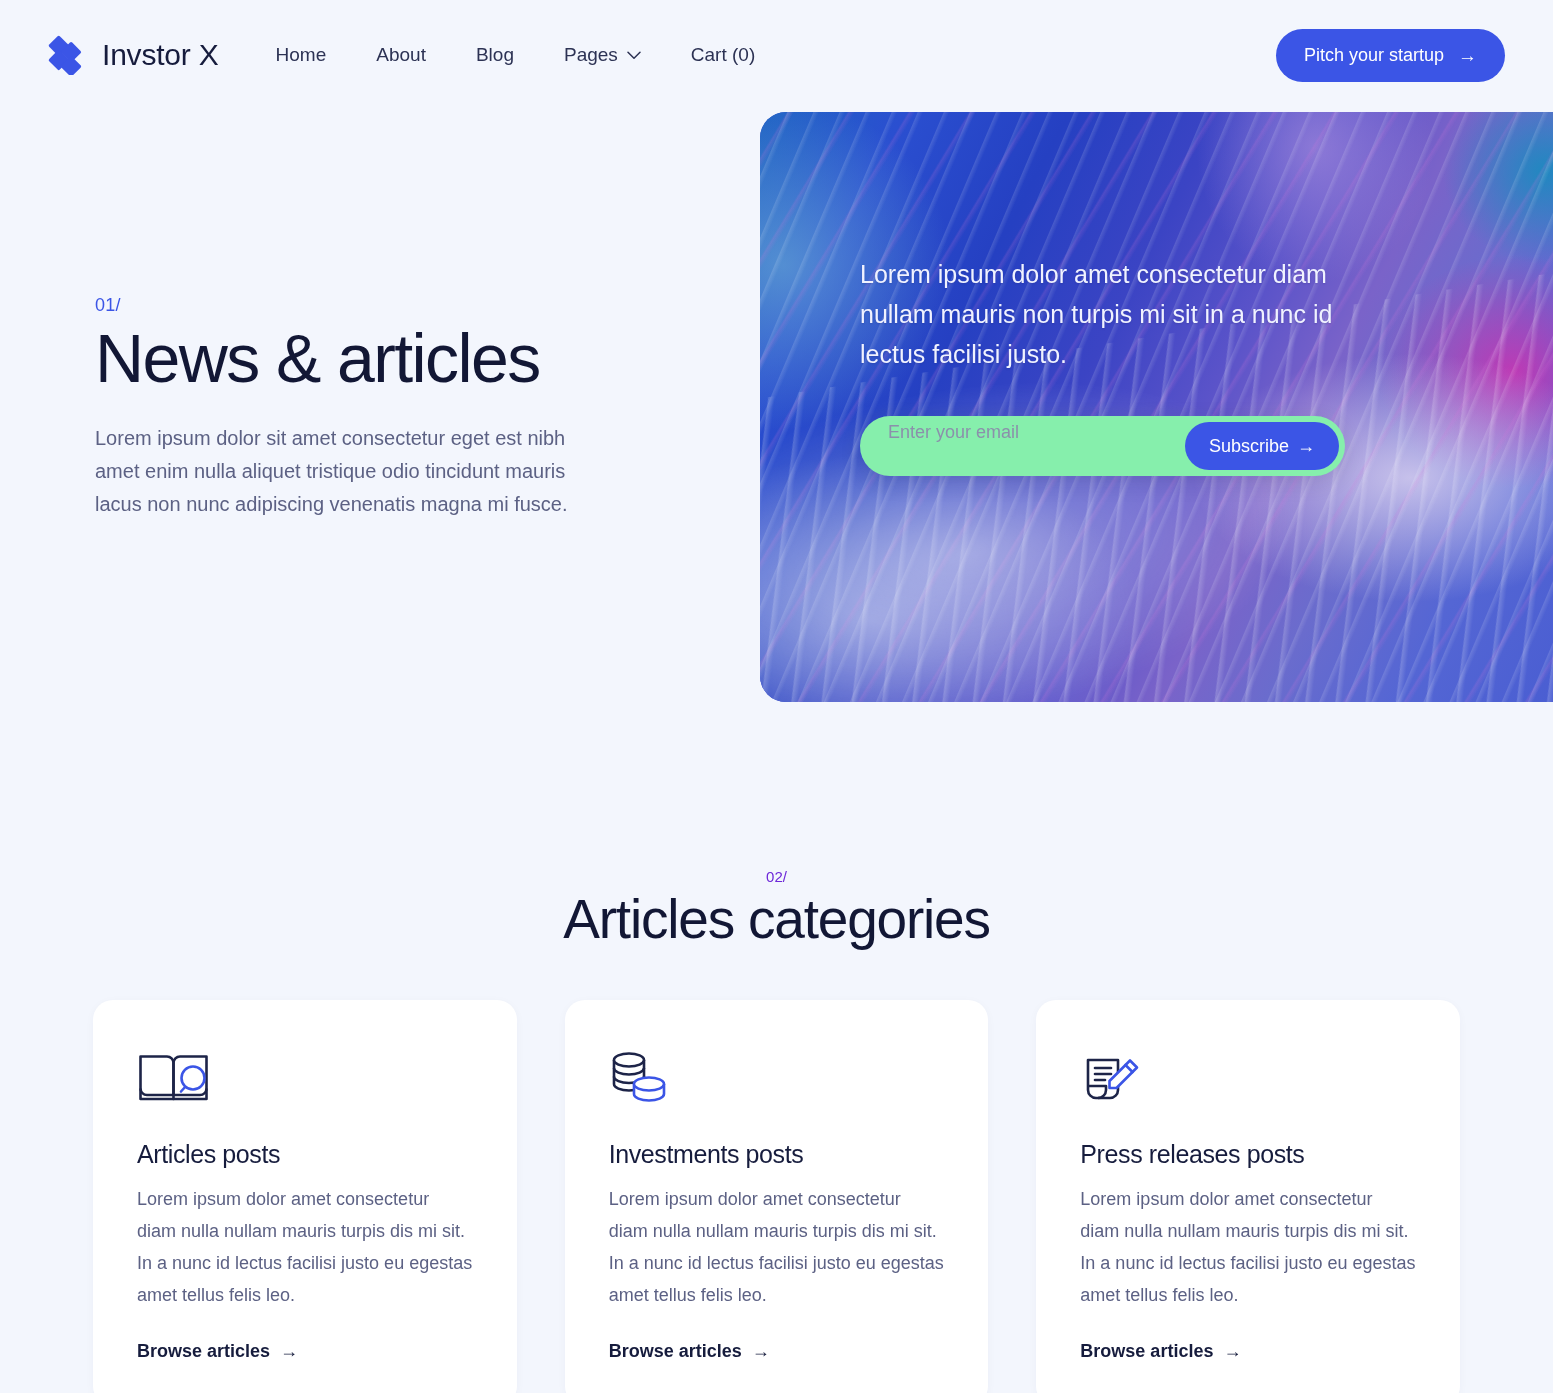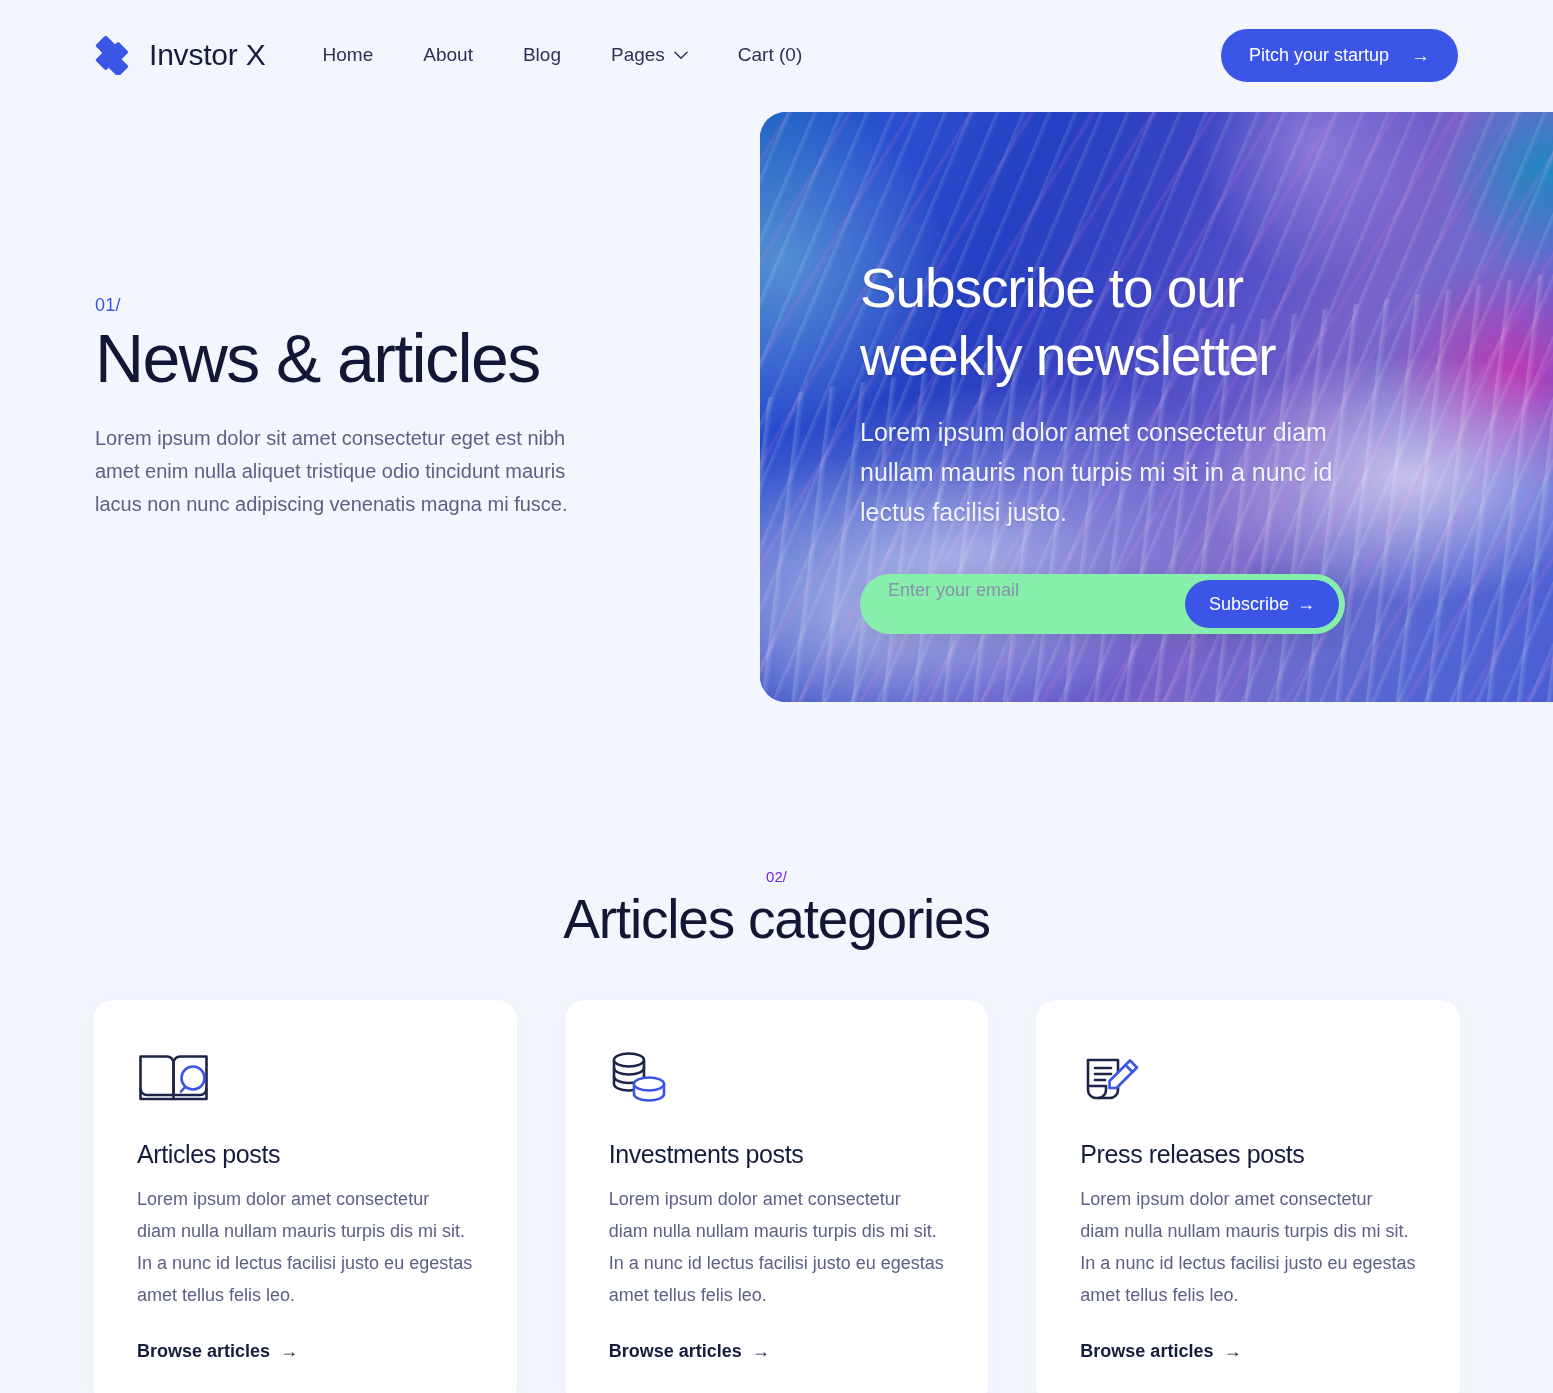--- a/index.html
+++ b/index.html
@@ -25,21 +25,21 @@
   }
 
   
   .header {
     position: absolute;
     top: 0; left: 0;
     width: 1553px;
     height: 110px;
     display: flex;
     align-items: center;
-    padding: 0 95px;
+    padding: 0 48px;
     z-index: 40;
   }
 
   .brand {
     display: flex;
     align-items: center;
     gap: 14px;
     margin-right: 36px;
     text-decoration: none;
   }
@@ -75,21 +75,21 @@
     background: #3b55e6;
     color: #ffffff;
     border: none;
     border-radius: 40px;
     height: 53px;
     padding: 0 28px;
     font-family: inherit;
     font-size: 18px;
     display: flex;
     align-items: center;
-    gap: 22px;
+    gap: 14px;
     cursor: pointer;
     white-space: nowrap;
   }
   .cta .arr { font-size: 19px; line-height: 1; }
 
   
   .hero {
     position: absolute;
     top: 110px;
     left: 0;
@@ -368,21 +368,20 @@
     <div class="hero-left">
       <div class="eyebrow">01/</div>
       <h1 class="hero-title">News &amp; articles</h1>
       <p class="hero-body">Lorem ipsum dolor sit amet consectetur eget est nibh amet enim nulla aliquet tristique odio tincidunt mauris lacus non nunc adipiscing venenatis magna mi fusce.</p>
     </div>
 
     <div class="news-card">
       <div class="news-art"></div>
 
       <div class="news-inner">
-        <h2 class="news-title">Subscribe to our weekly newsletter</h2>
         <p class="news-body">Lorem ipsum dolor amet consectetur diam nullam mauris non turpis mi sit in a nunc id lectus facilisi justo.</p>
 
         <form class="subform">
           <input type="email" placeholder="Enter your email" style="">
           <button type="submit" class="sub-btn">
             <span>Subscribe</span>
             <span>→</span>
           </button>
         </form>
       </div>

